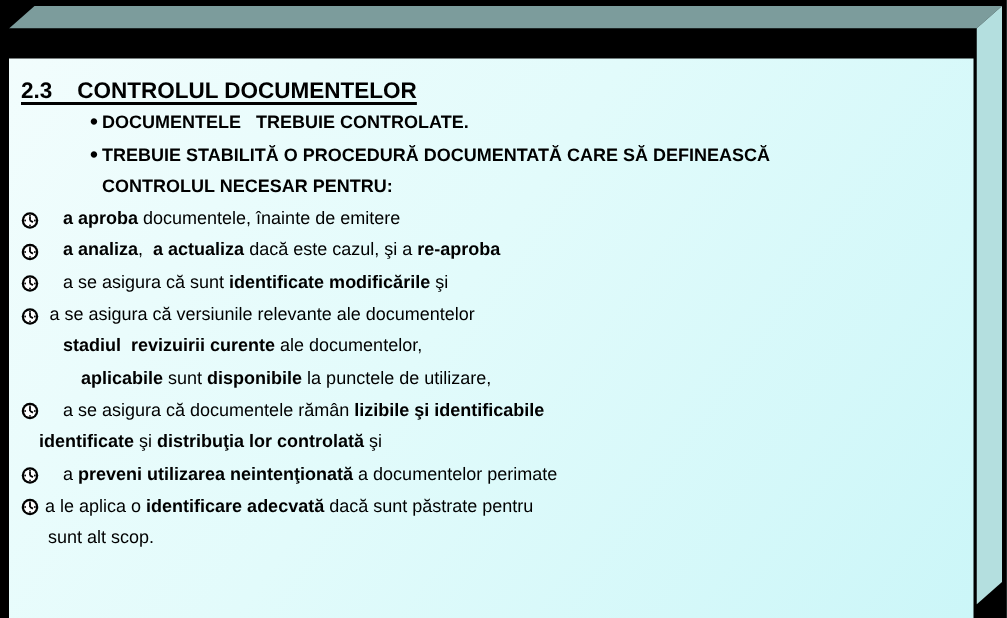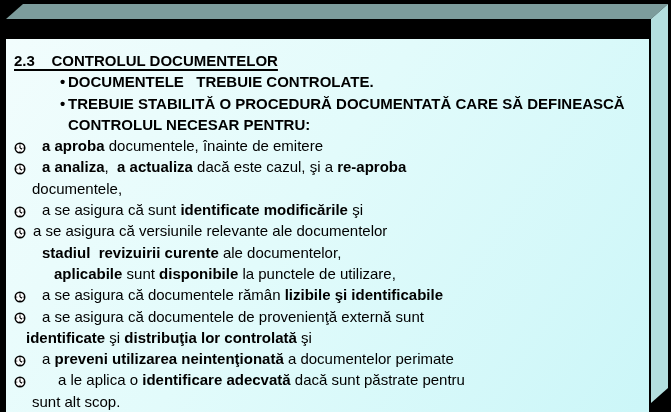--- a/index.html
+++ b/index.html
@@ -15,21 +15,21 @@
     position:absolute; left:6px; top:19px; width:643px; height:384px;
     background:linear-gradient(125deg, var(--panel-start,#f2fdfd) 0%, #e2fbfb 45%, var(--panel-end,#cbf6f8) 100%);
     overflow:hidden; padding-top:11px; box-sizing:border-box;margin-top:20px;
   }
   .heading {
     padding-left:8px; font-size:15px; font-weight:bold; line-height:21.3px;
     text-decoration:underline; text-decoration-thickness:1.5px; text-underline-offset:2.5px;
     white-space:pre;
   }
   .row { position:relative; height:21.3px; }
-  .txt { position:absolute; top:0; font-size:15px; line-height:21.3px; white-space:pre; }
+  .txt { position:absolute; top:0; font-size:12px; line-height:21.3px; white-space:pre; }
   .allbold { font-weight:bold; }
   .u { font-weight:bold; text-decoration-thickness:2px; text-underline-offset:2.5px; }
   .dot { position:absolute; left:54px; top:0; font-size:15px; line-height:21.3px; font-weight:bold; }
   .clock { position:absolute; left:8px; top:4.5px; width:12px; height:12px; }
 </style>
 </head>
 <body>
 
 <div class="stage" style="--canvas: #000000; --top-face: #7c9c9c; --right-face: #b4dfdf; --panel-start: #f2fdfd; --panel-end: #cbf6f8;">
   <div class="face top-face"></div>
@@ -70,23 +70,20 @@
       <circle cx="12" cy="5.5" r="1.2" fill="#000"></circle>
       <circle cx="12" cy="18.5" r="1.2" fill="#000"></circle>
       <circle cx="5.5" cy="12" r="1.2" fill="#000"></circle>
       <circle cx="18.5" cy="12" r="1.2" fill="#000"></circle>
       <path d="M12 12 L12 6.8 M12 12 L16 14.2" stroke="#000" stroke-width="2.4" fill="none"></path>
     </svg>
   </span>
           <span class="txt" style="left: 36px;"><span class="u">a analiza</span><span>,  </span><span class="u">a actualiza</span><span> dacă este cazul, şi a </span><span class="u">re-aproba</span></span>
         </div>
         <div class="row">
-          <span class="txt" style="left: 26px;"><span>documentele,</span></span>
-        </div>
-        <div class="row">
           <span class="clock">
     <svg width="12" height="12" viewBox="0 0 24 24">
       <circle cx="12" cy="12" r="11" fill="#000"></circle>
       <circle cx="12" cy="12" r="8" fill="#fff"></circle>
       <circle cx="12" cy="5.5" r="1.2" fill="#000"></circle>
       <circle cx="12" cy="18.5" r="1.2" fill="#000"></circle>
       <circle cx="5.5" cy="12" r="1.2" fill="#000"></circle>
       <circle cx="18.5" cy="12" r="1.2" fill="#000"></circle>
       <path d="M12 12 L12 6.8 M12 12 L16 14.2" stroke="#000" stroke-width="2.4" fill="none"></path>
     </svg>
@@ -121,34 +118,20 @@
       <circle cx="12" cy="5.5" r="1.2" fill="#000"></circle>
       <circle cx="12" cy="18.5" r="1.2" fill="#000"></circle>
       <circle cx="5.5" cy="12" r="1.2" fill="#000"></circle>
       <circle cx="18.5" cy="12" r="1.2" fill="#000"></circle>
       <path d="M12 12 L12 6.8 M12 12 L16 14.2" stroke="#000" stroke-width="2.4" fill="none"></path>
     </svg>
   </span>
           <span class="txt" style="left: 36px;"><span>a se asigura că documentele rămân </span><span class="u">lizibile şi identificabile</span></span>
         </div>
         <div class="row">
-          <span class="clock">
-    <svg width="12" height="12" viewBox="0 0 24 24">
-      <circle cx="12" cy="12" r="11" fill="#000"></circle>
-      <circle cx="12" cy="12" r="8" fill="#fff"></circle>
-      <circle cx="12" cy="5.5" r="1.2" fill="#000"></circle>
-      <circle cx="12" cy="18.5" r="1.2" fill="#000"></circle>
-      <circle cx="5.5" cy="12" r="1.2" fill="#000"></circle>
-      <circle cx="18.5" cy="12" r="1.2" fill="#000"></circle>
-      <path d="M12 12 L12 6.8 M12 12 L16 14.2" stroke="#000" stroke-width="2.4" fill="none"></path>
-    </svg>
-  </span>
-          <span class="txt" style="left: 36px;"><span>a se asigura că documentele de provenienţă externă sunt</span></span>
-        </div>
-        <div class="row">
           <span class="txt" style="left: 20px;"><span class="u">identificate</span><span> şi </span><span class="u">distribuţia lor controlată</span><span> şi</span></span>
         </div>
         <div class="row">
           <span class="clock">
     <svg width="12" height="12" viewBox="0 0 24 24">
       <circle cx="12" cy="12" r="11" fill="#000"></circle>
       <circle cx="12" cy="12" r="8" fill="#fff"></circle>
       <circle cx="12" cy="5.5" r="1.2" fill="#000"></circle>
       <circle cx="12" cy="18.5" r="1.2" fill="#000"></circle>
       <circle cx="5.5" cy="12" r="1.2" fill="#000"></circle>
@@ -163,20 +146,20 @@
     <svg width="12" height="12" viewBox="0 0 24 24">
       <circle cx="12" cy="12" r="11" fill="#000"></circle>
       <circle cx="12" cy="12" r="8" fill="#fff"></circle>
       <circle cx="12" cy="5.5" r="1.2" fill="#000"></circle>
       <circle cx="12" cy="18.5" r="1.2" fill="#000"></circle>
       <circle cx="5.5" cy="12" r="1.2" fill="#000"></circle>
       <circle cx="18.5" cy="12" r="1.2" fill="#000"></circle>
       <path d="M12 12 L12 6.8 M12 12 L16 14.2" stroke="#000" stroke-width="2.4" fill="none"></path>
     </svg>
   </span>
-          <span class="txt" style="left: 52px;"><span>a le aplica o </span><span class="u">identificare adecvată</span><span> dacă sunt păstrate pentru</span></span>
+          <span class="txt" style="left: 24px;"><span>a le aplica o </span><span class="u">identificare adecvată</span><span> dacă sunt păstrate pentru</span></span>
         </div>
         <div class="row">
           <span class="txt" style="left: 26px;"><span>sunt alt scop.</span></span>
         </div>
       </div>
   </div>
 </div>
 
 </body></html>

